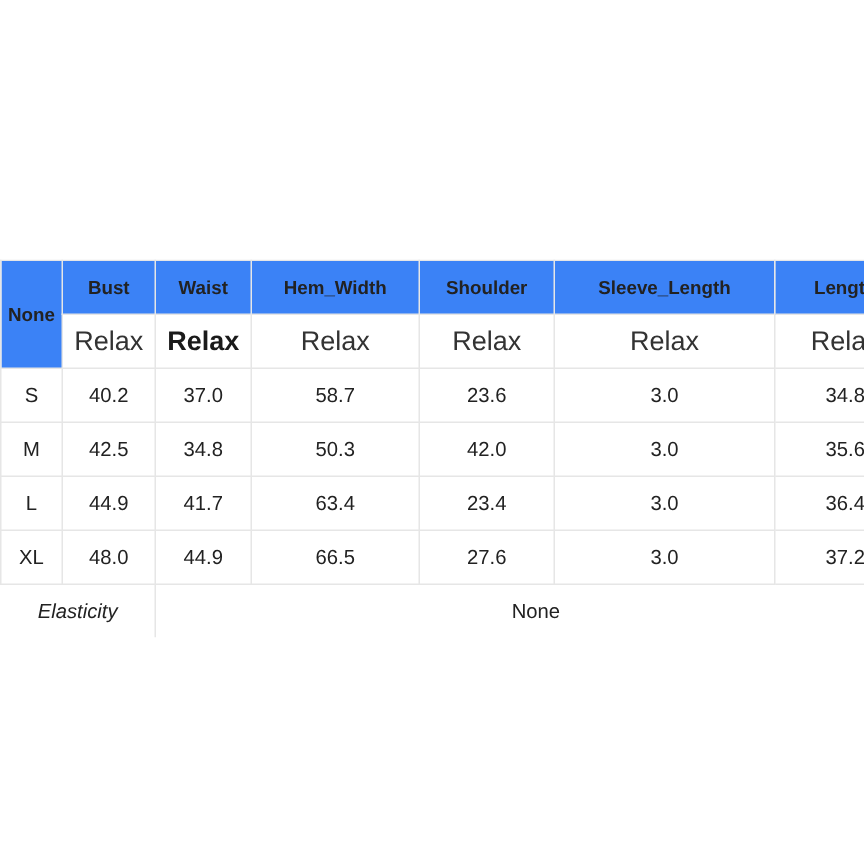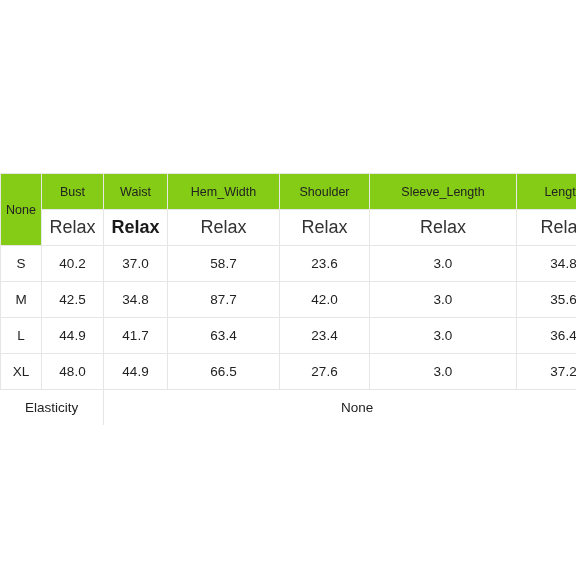--- a/index.html
+++ b/index.html
@@ -54,23 +54,23 @@
   col.c-size    { width: 41px; }
   col.c-bust    { width: 62px; }
   col.c-waist   { width: 64px; }
   col.c-hem     { width: 112px; }
   col.c-shoulder{ width: 90px; }
   col.c-sleeve  { width: 147px; }
   col.c-length  { width: 94px; }
 
   
   tr.head-row-main th {
-    background: #84cc16;
+    background: #3b82f6;
     height: 35px;
-    font-weight: normal;
+    font-weight: bold;
     font-size: 12.5px;
     color: #222222;
   }
   th.size-cell {
     background: #f7f7f7;
     font-weight: bold;
     font-size: 11.5px;
     color: #222222;
   }
 
@@ -99,20 +99,21 @@
   tr.elasticity-row td {
     height: 35px;
     font-size: 13.5px;
     background: #ffffff;
     border-left: none;
     border-right: none;
     border-bottom: none;
   }
   tr.elasticity-row td.elasticity-label {
     border-right: 1px solid #e6e6e6;
+    font-style: italic;
   }
 </style>
 </head>
 <body>
 
 <div class="page">
   <div class="size-chart-wrap">
     <table class="size-chart">
       <colgroup>
         <col class="c-size">
@@ -151,21 +152,21 @@
           <td>37.0</td>
           <td>58.7</td>
           <td>23.6</td>
           <td>3.0</td>
           <td>34.8</td>
         </tr>
         <tr class="data-row">
           <td class="size-label">M</td>
           <td class="bust-value">42.5</td>
           <td>34.8</td>
-          <td>87.7</td>
+          <td>50.3</td>
           <td>42.0</td>
           <td>3.0</td>
           <td>35.6</td>
         </tr>
         <tr class="data-row">
           <td class="size-label">L</td>
           <td class="bust-value">44.9</td>
           <td>41.7</td>
           <td>63.4</td>
           <td>23.4</td>

